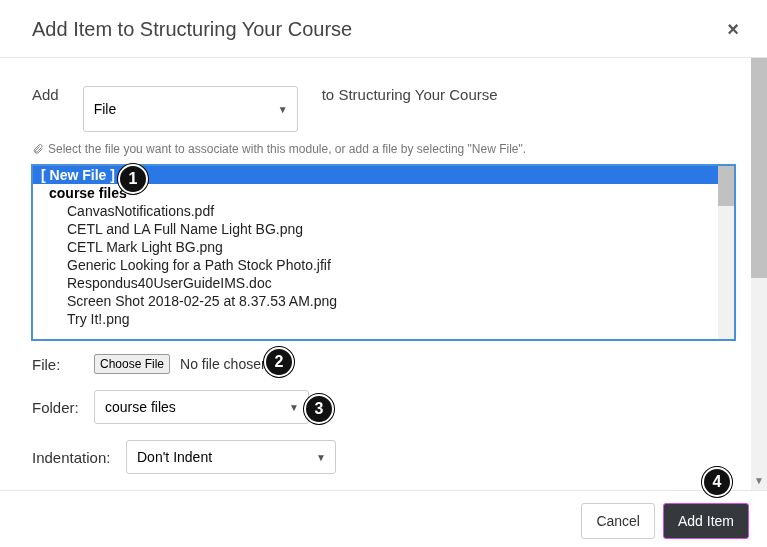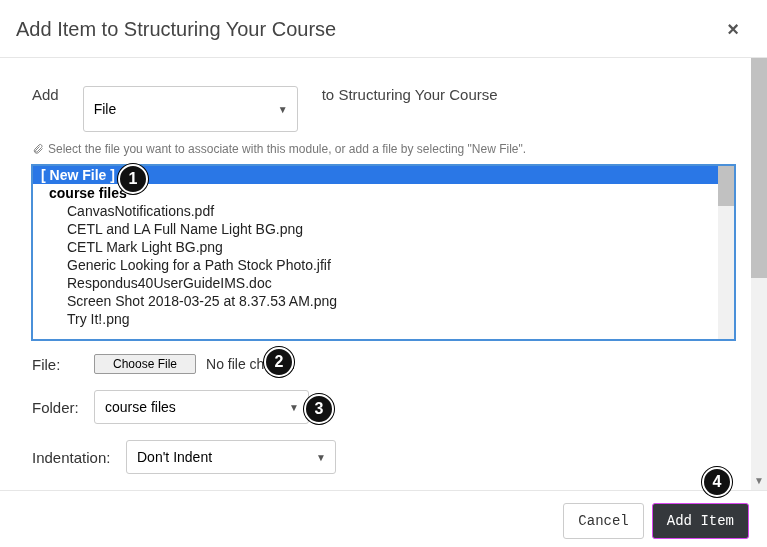--- a/index.html
+++ b/index.html
@@ -8,21 +8,21 @@
     font-family: "Helvetica Neue", Helvetica, Arial, sans-serif;
     font-size: 14px;
     color: #333;
     background: #fff;
     width: 767px;
     height: 547px;
     overflow: hidden;
     position: relative;
   }
   .modal-header {
-    padding: 14px 20px 12px 16px;
+    padding: 14px 20px 12px 32px;
     border-bottom: 1px solid #e6e6e6;
     display: flex;
     align-items: center;
     justify-content: space-between;
   }
   .modal-title {
     font-size: 20px;
     font-weight: 400;
     color: #444;
   }
@@ -162,21 +162,21 @@
     align-items: center;
     gap: 10px;
     margin-bottom: 16px;
   }
   .form-label { color: #333; font-size: 15px; min-width: 52px; }
   .form-label.wide { min-width: 84px; }
   .native-btn {
     font: 12px Arial;
     background: #efefef;
     border: 1px solid #9a9a9a;
-    padding: 2px 18px;
+    padding: 2px 5px;
     border-radius: 2px;
   }
   .file-status { color: #333; font-size: 14px; }
   .select-md { min-width: 215px; height: 34px; }
   .select-sm { min-width: 210px; height: 34px; }
   .callout {
     position: absolute;
     width: 30px;
     height: 30px;
     border-radius: 50%;
@@ -197,21 +197,20 @@
     display: flex;
     justify-content: flex-end;
     gap: 8px;
     position: relative;
   }
   .btn {
     border-radius: 3px;
     padding: 9px 14px;
     font-size: 14px;
     cursor: pointer;
-    font-family: Liberation Mono, monospace;
   }
   .btn-default {
     background: #fff;
     border: 1px solid #ccc;
     color: #333;
   }
   .btn-primary {
     background: #35383c;
     border: 1px solid #d946ef;
     color: #fff;
@@ -250,21 +249,21 @@
 
     <div class="file-listbox">
       <div class="listbox-inner">
         <div class="list-item selected">[ New File ]</div>
         <div class="list-item list-folder">course files</div>
         <div class="list-item list-file">CanvasNotifications.pdf</div>
         <div class="list-item list-file">CETL and LA Full Name Light BG.png</div>
         <div class="list-item list-file">CETL Mark Light BG.png</div>
         <div class="list-item list-file">Generic Looking for a Path Stock Photo.jfif</div>
         <div class="list-item list-file">Respondus40UserGuideIMS.doc</div>
-        <div class="list-item list-file">Screen Shot 2018-03-25 at 8.37.53 AM.png</div>
+        <div class="list-item list-file">Screen Shot 2018-02-25 at 8.37.53 AM.png</div>
         <div class="list-item list-file">Try It!.png</div>
       </div>
       <div class="list-scroll">
         <div class="list-scroll-thumb"></div>
       </div>
     </div>
 
     <div class="form-row" style="position:relative;">
       <span class="form-label">File:</span>
       <button class="native-btn">Choose File</button>

